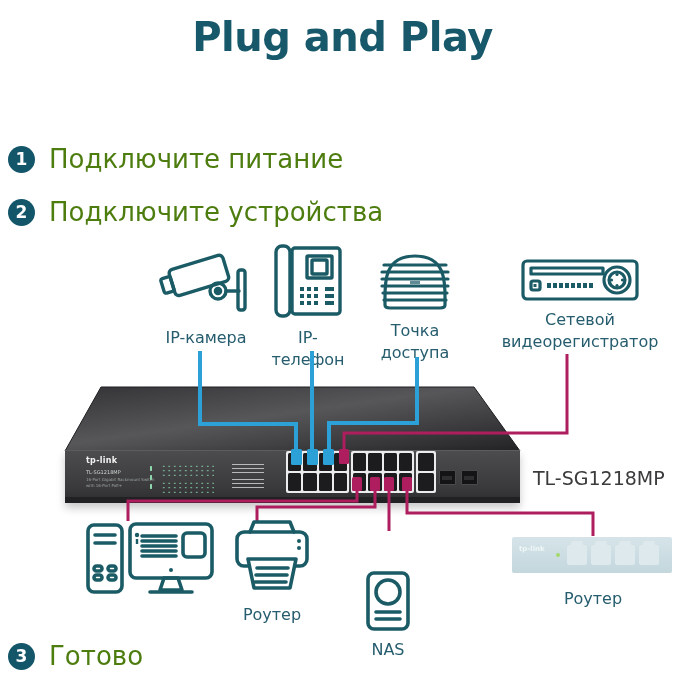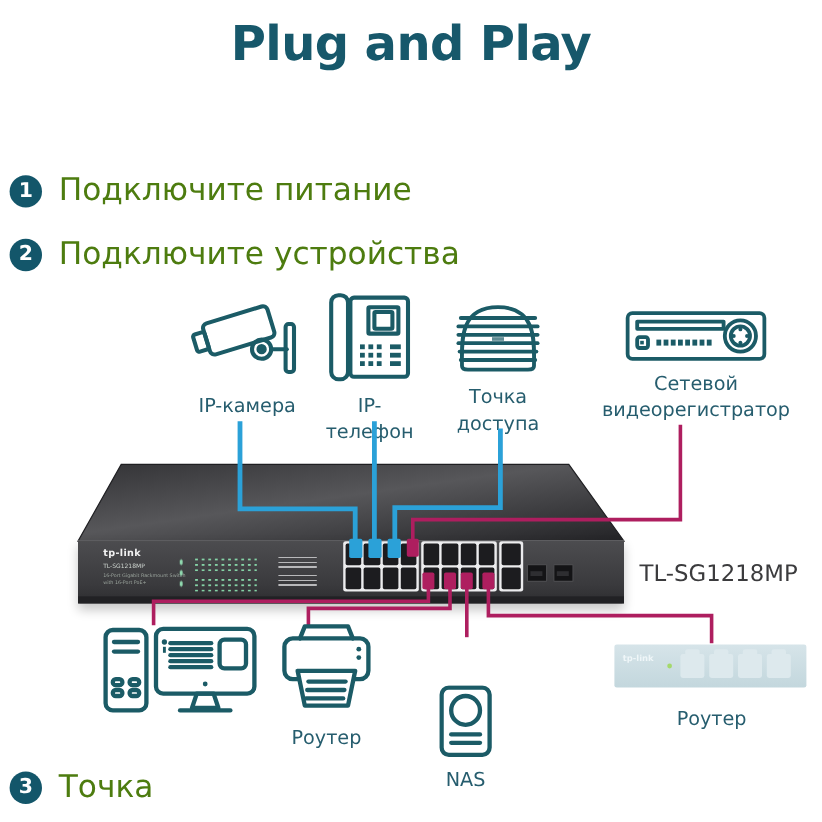--- a/index.html
+++ b/index.html
@@ -350,16 +350,16 @@
     <div class="router-led"></div>
     <div class="router-port rp-1"></div>
     <div class="router-port rp-2"></div>
     <div class="router-port rp-3"></div>
     <div class="router-port rp-4"></div>
   </div>
   <div class="abs dev-label lbl-center" style="left:533px;top:580px;width:120px;">Роутер</div>
 
   <div class="abs step step-3">
     <div class="badge">3</div>
-    <div class="step-label">Точка</div>
+    <div class="step-label">Готово</div>
   </div>
 
 </div>
 
 </body></html>

